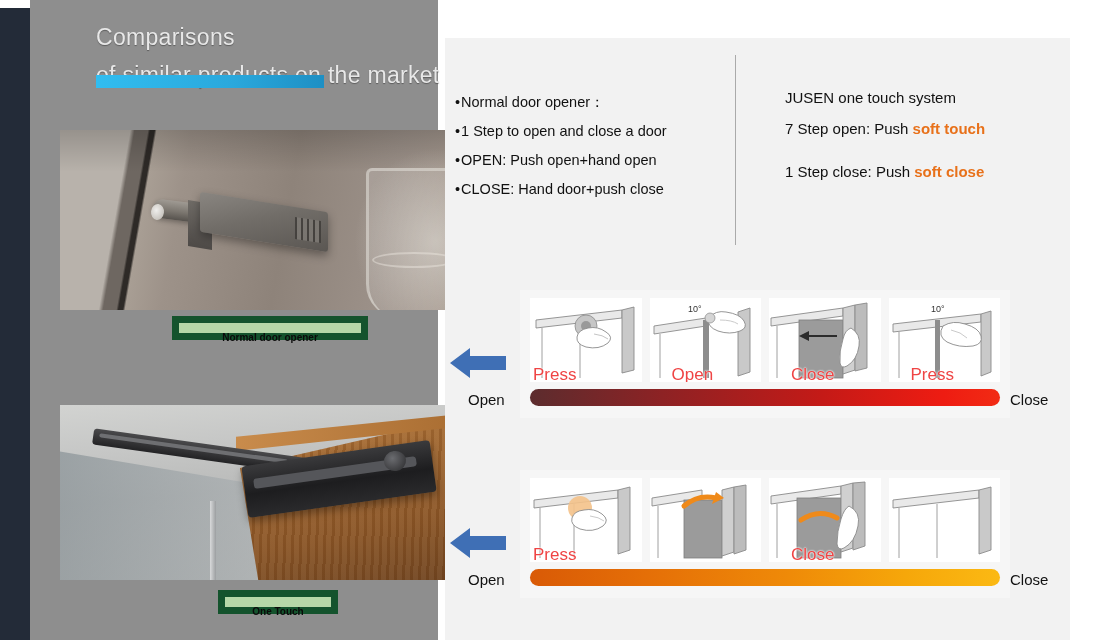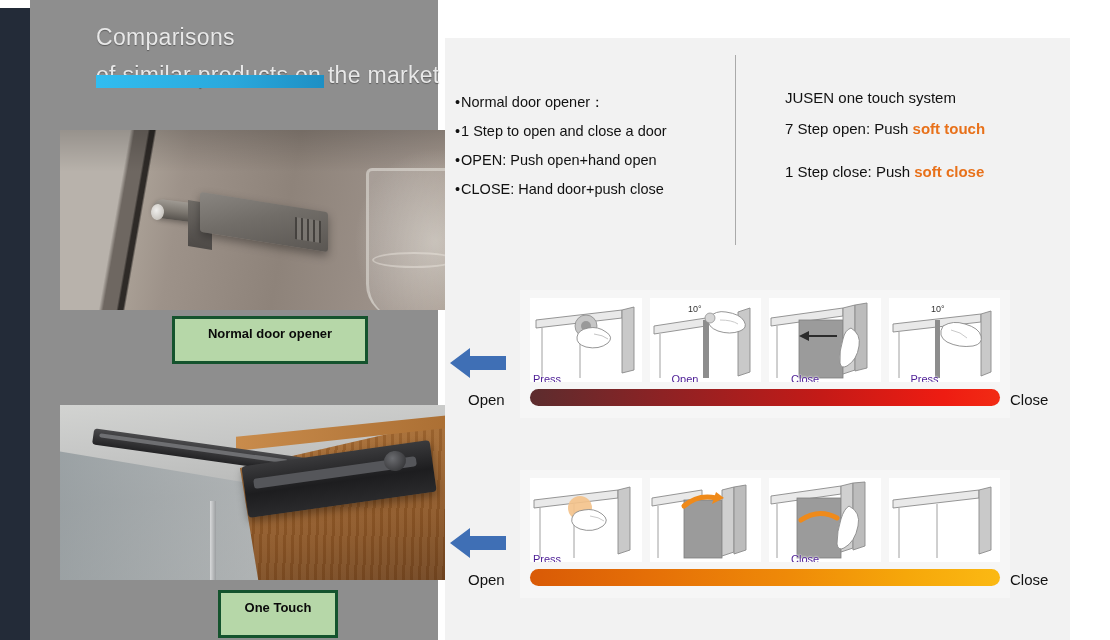--- a/index.html
+++ b/index.html
@@ -170,27 +170,27 @@
   }
   .p2-post {
     position: absolute; left: 150px; top: 96px;
     width: 6px; height: 82px;
     background: linear-gradient(90deg,#d9dadb,#9b9ea0);
   }
 
   .badge {
     position: absolute;
     background: #b6d7a8;
-    border: 3px solid #14532d;
+    border: 7px solid #14532d;
     color: #0a0a0a;
-    font-size: 13px;
+    font-size: 10px;
     font-weight: bold;
     text-align: center;
     line-height: 30px;
-    height: 48px;
+    height: 24px;
   }
   .badge-1 { left: 142px; top: 316px; width: 196px; }
   .badge-2 { left: 188px; top: 590px; width: 120px; }
 
   
   .right-panel {
     position: absolute; left: 445px; top: 38px;
     width: 625px; height: 602px;
     background: #f2f2f2;
   }
@@ -267,23 +267,23 @@
   }
   .panel {
     position: relative;
     flex: 1;
     background: #ffffff;
     overflow: hidden;
   }
   .panel-caption {
     position: absolute;
     bottom: -3px;
-    font-size: 11px;
+    font-size: 17px;
     font-weight: 500;
-    color: #4c1d95;
+    color: #ef4444;
     text-shadow: 0 0 2px #fff, 0 0 2px #fff;
     white-space: nowrap;
     z-index: 5;
   }
   .cap-l { left: 3px; }
   .cap-c { left: 22px; }
 
   .bar {
     position: absolute;
     left: 10px; bottom: 12px;

